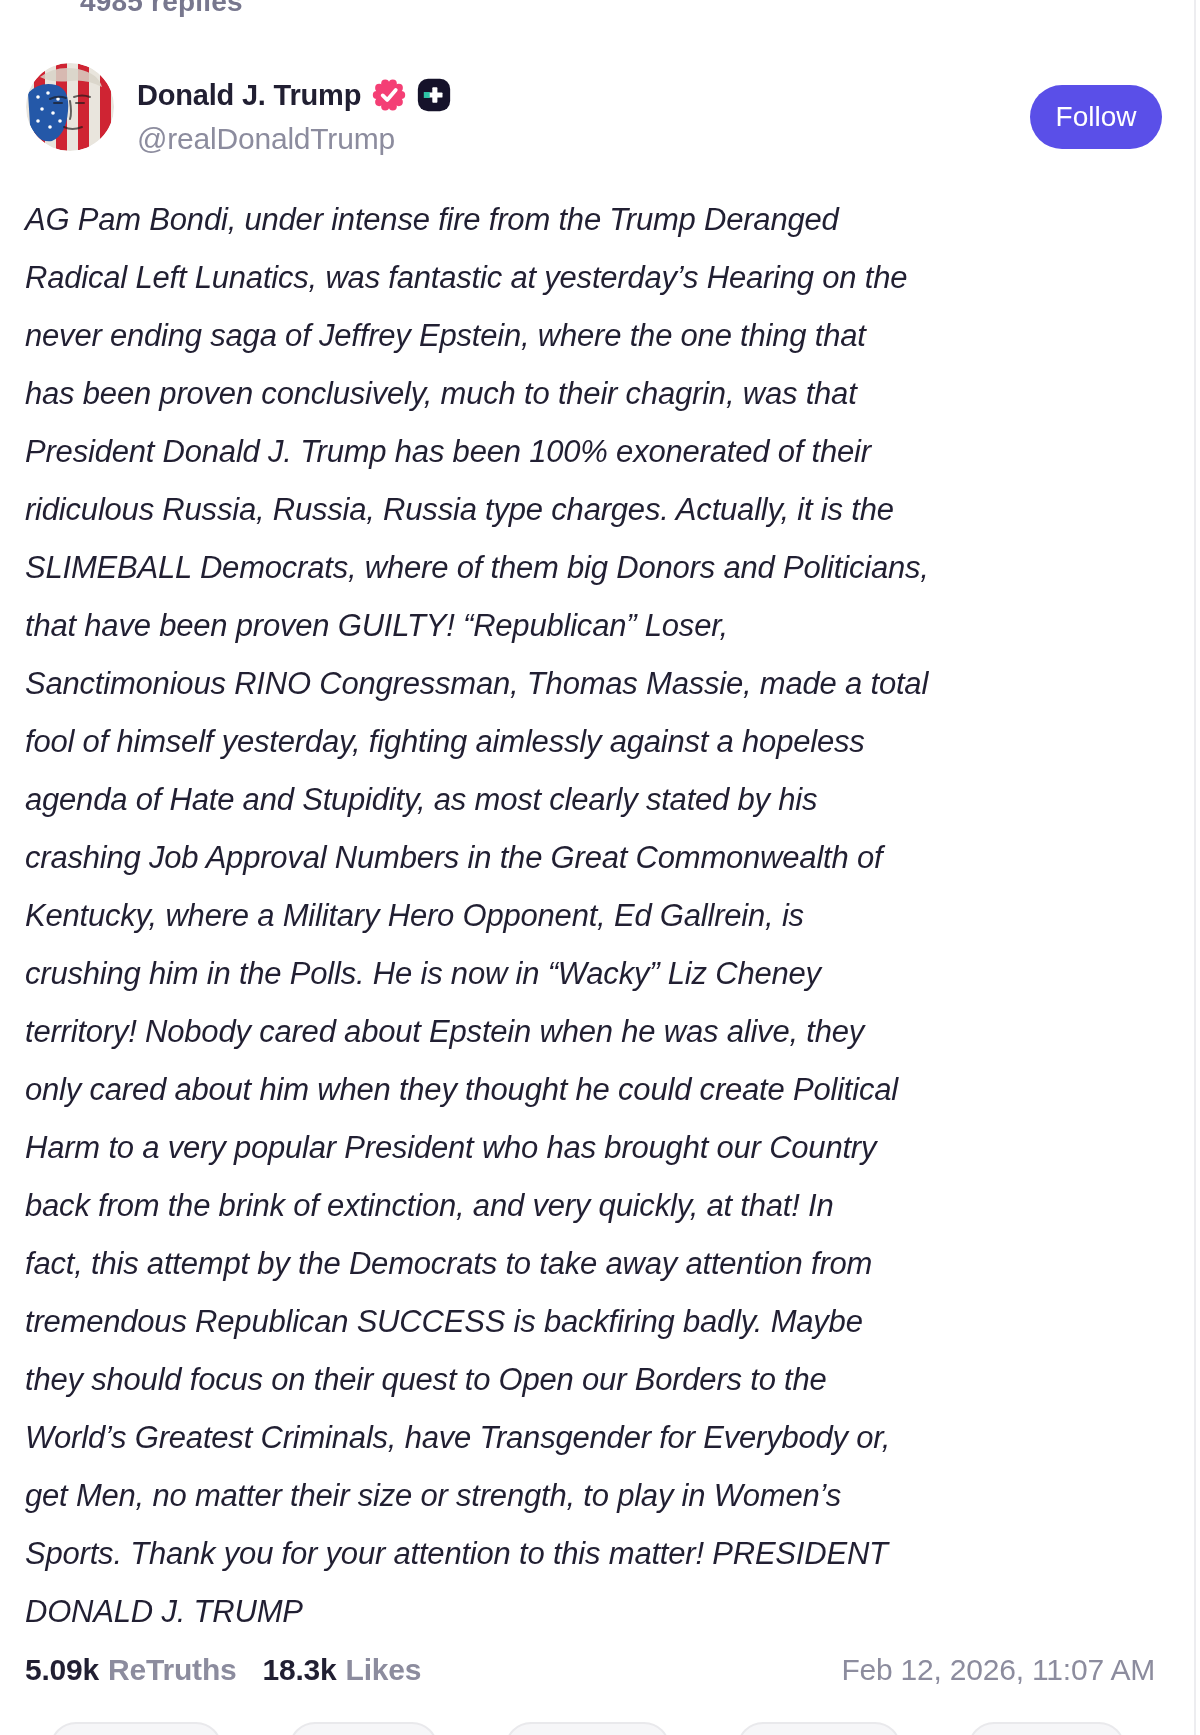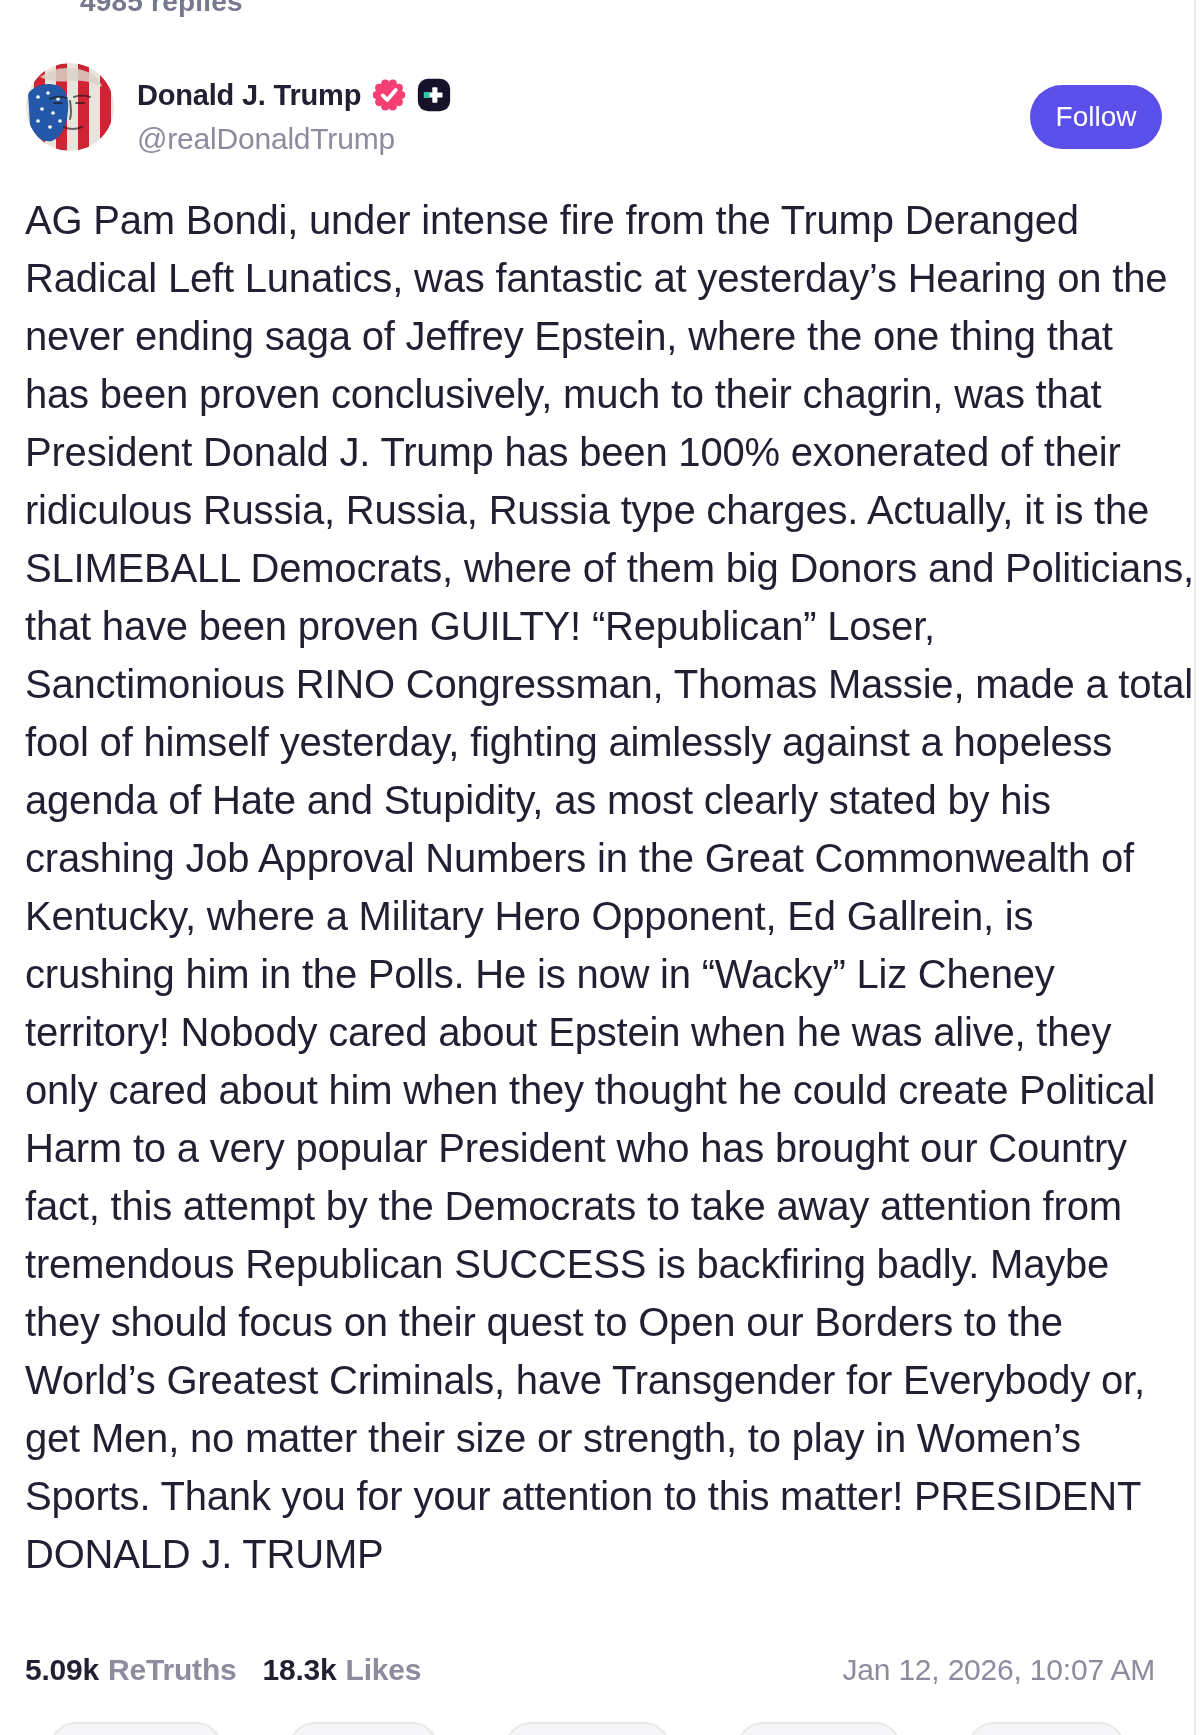--- a/index.html
+++ b/index.html
@@ -39,22 +39,22 @@
   .badge{flex:0 0 auto;display:block;}
   .handle{margin-top:9px;font-size:30px;color:var(--text-gray);letter-spacing:-.2px;}
   .follow-btn{
     position:absolute;right:0;top:22px;width:132px;height:64px;
     background:var(--accent);border:none;border-radius:32px;
     color:#ffffff;font-size:28px;font-family:inherit;cursor:pointer;
     display:flex;align-items:center;justify-content:center;
   }
   .post-body{position:absolute;left:25px;top:191px;width:1150px;}
   .post-body .line{
-    height:58px;line-height:58px;font-size:40px;color:var(--text-dark);
-    white-space:pre;letter-spacing:-.2px;
+    height:58px;line-height:58px;font-size:31px;color:var(--text-dark);
+    white-space:pre;letter-spacing:-.2px;font-style:italic;
   }
   .stats-row{
     position:absolute;left:25px;right:45px;top:1653px;height:40px;
     display:flex;align-items:baseline;font-size:30px;
   }
   .stat{display:flex;align-items:flex-start;cursor:pointer;}
   .stat + .stat{margin-left:26px;}
   .stat .value{font-weight:700;color:var(--text-dark);letter-spacing:-.2px;}
   .stat .label{margin-left:9px;color:var(--text-gray);letter-spacing:-.2px;font-weight:bold;}
   .timestamp{margin-left:auto;color:var(--text-gray);letter-spacing:-.2px;}
@@ -163,39 +163,40 @@
       <div class="line">that have been proven GUILTY! “Republican” Loser,</div>
       <div class="line">Sanctimonious RINO Congressman, Thomas Massie, made a total</div>
       <div class="line">fool of himself yesterday, fighting aimlessly against a hopeless</div>
       <div class="line">agenda of Hate and Stupidity, as most clearly stated by his</div>
       <div class="line">crashing Job Approval Numbers in the Great Commonwealth of</div>
       <div class="line">Kentucky, where a Military Hero Opponent, Ed Gallrein, is</div>
       <div class="line">crushing him in the Polls. He is now in “Wacky” Liz Cheney</div>
       <div class="line">territory! Nobody cared about Epstein when he was alive, they</div>
       <div class="line">only cared about him when they thought he could create Political</div>
       <div class="line">Harm to a very popular President who has brought our Country</div>
+      <div class="line">back from the brink of extinction, and very quickly, at that! In</div>
       <div class="line">fact, this attempt by the Democrats to take away attention from</div>
       <div class="line">tremendous Republican SUCCESS is backfiring badly. Maybe</div>
       <div class="line">they should focus on their quest to Open our Borders to the</div>
       <div class="line">World’s Greatest Criminals, have Transgender for Everybody or,</div>
       <div class="line">get Men, no matter their size or strength, to play in Women’s</div>
       <div class="line">Sports. Thank you for your attention to this matter! PRESIDENT</div>
       <div class="line">DONALD J. TRUMP</div>
     </div>
 
   <div class="stats-row">
     <div class="stat">
       <span class="value">5.09k</span>
       <span class="label">ReTruths</span>
     </div>
     <div class="stat">
       <span class="value">18.3k</span>
       <span class="label">Likes</span>
     </div>
-    <div class="timestamp">Jan 12, 2026, 10:07 AM</div>
+    <div class="timestamp">Feb 12, 2026, 11:07 AM</div>
   </div>
 
   <div class="action-bar">
       <div class="action-pill"></div>
       <div class="action-pill"></div>
       <div class="action-pill"></div>
       <div class="action-pill"></div>
       <div class="action-pill"></div>
     </div>
 

